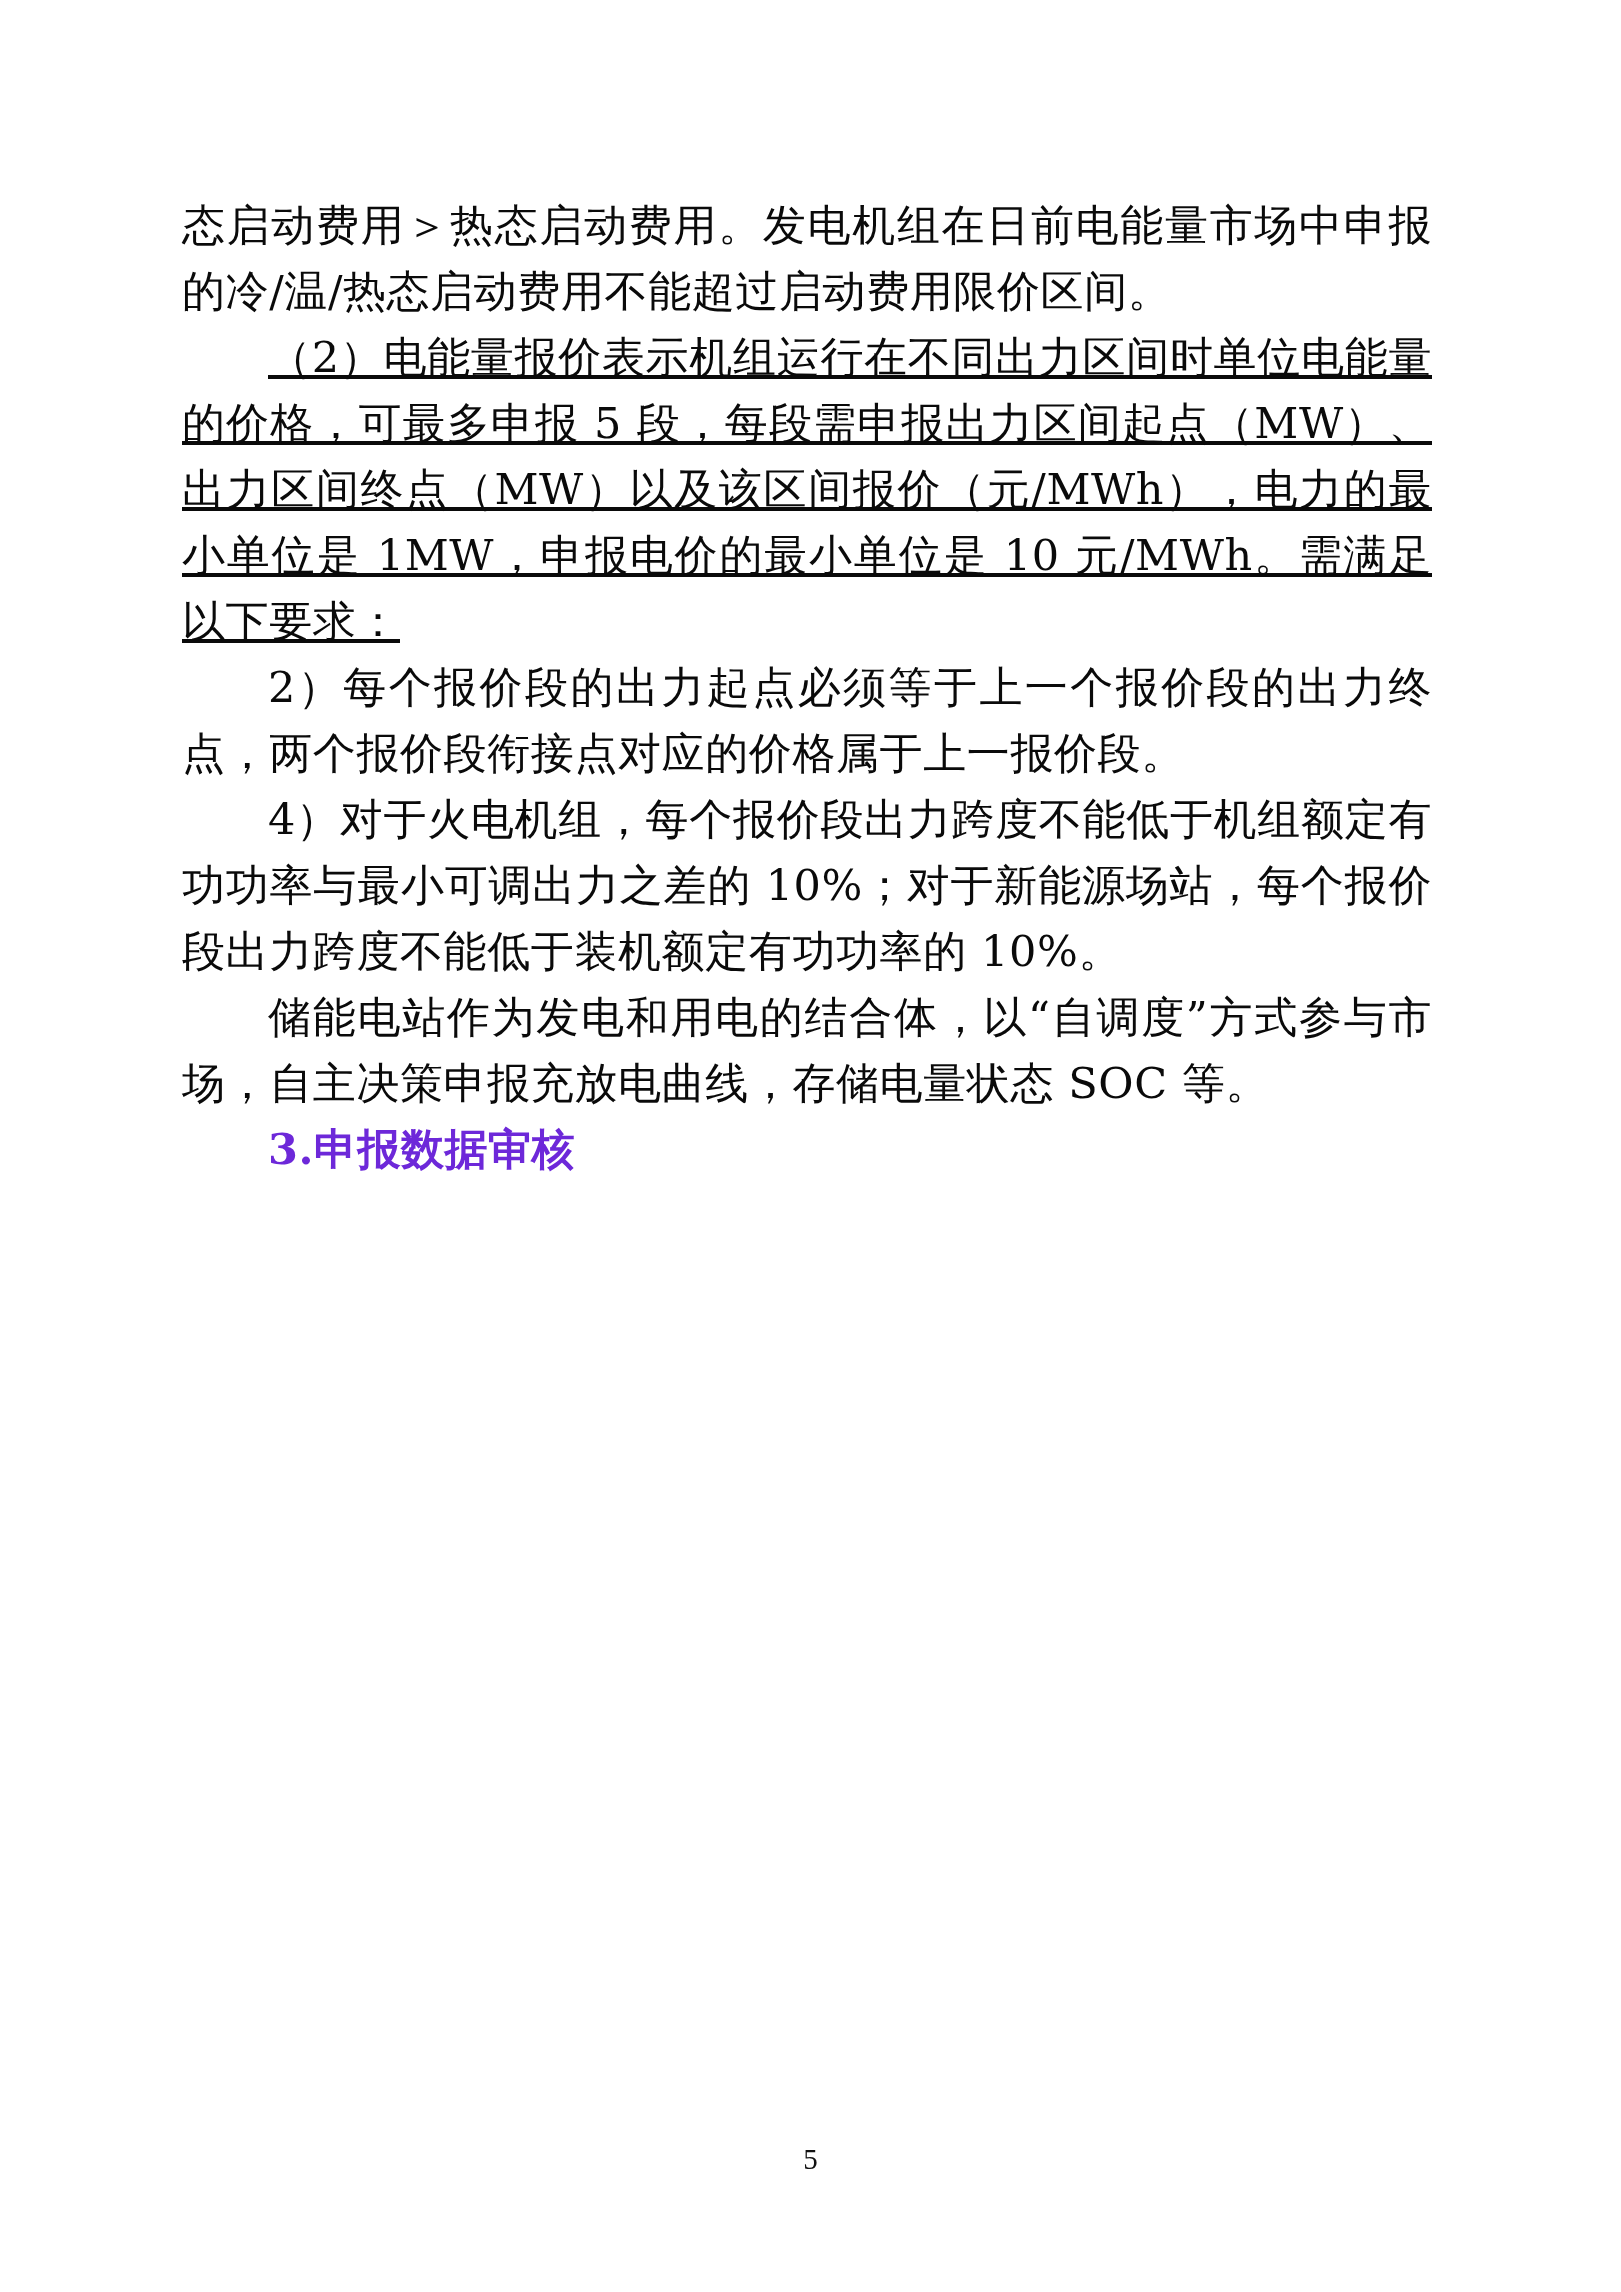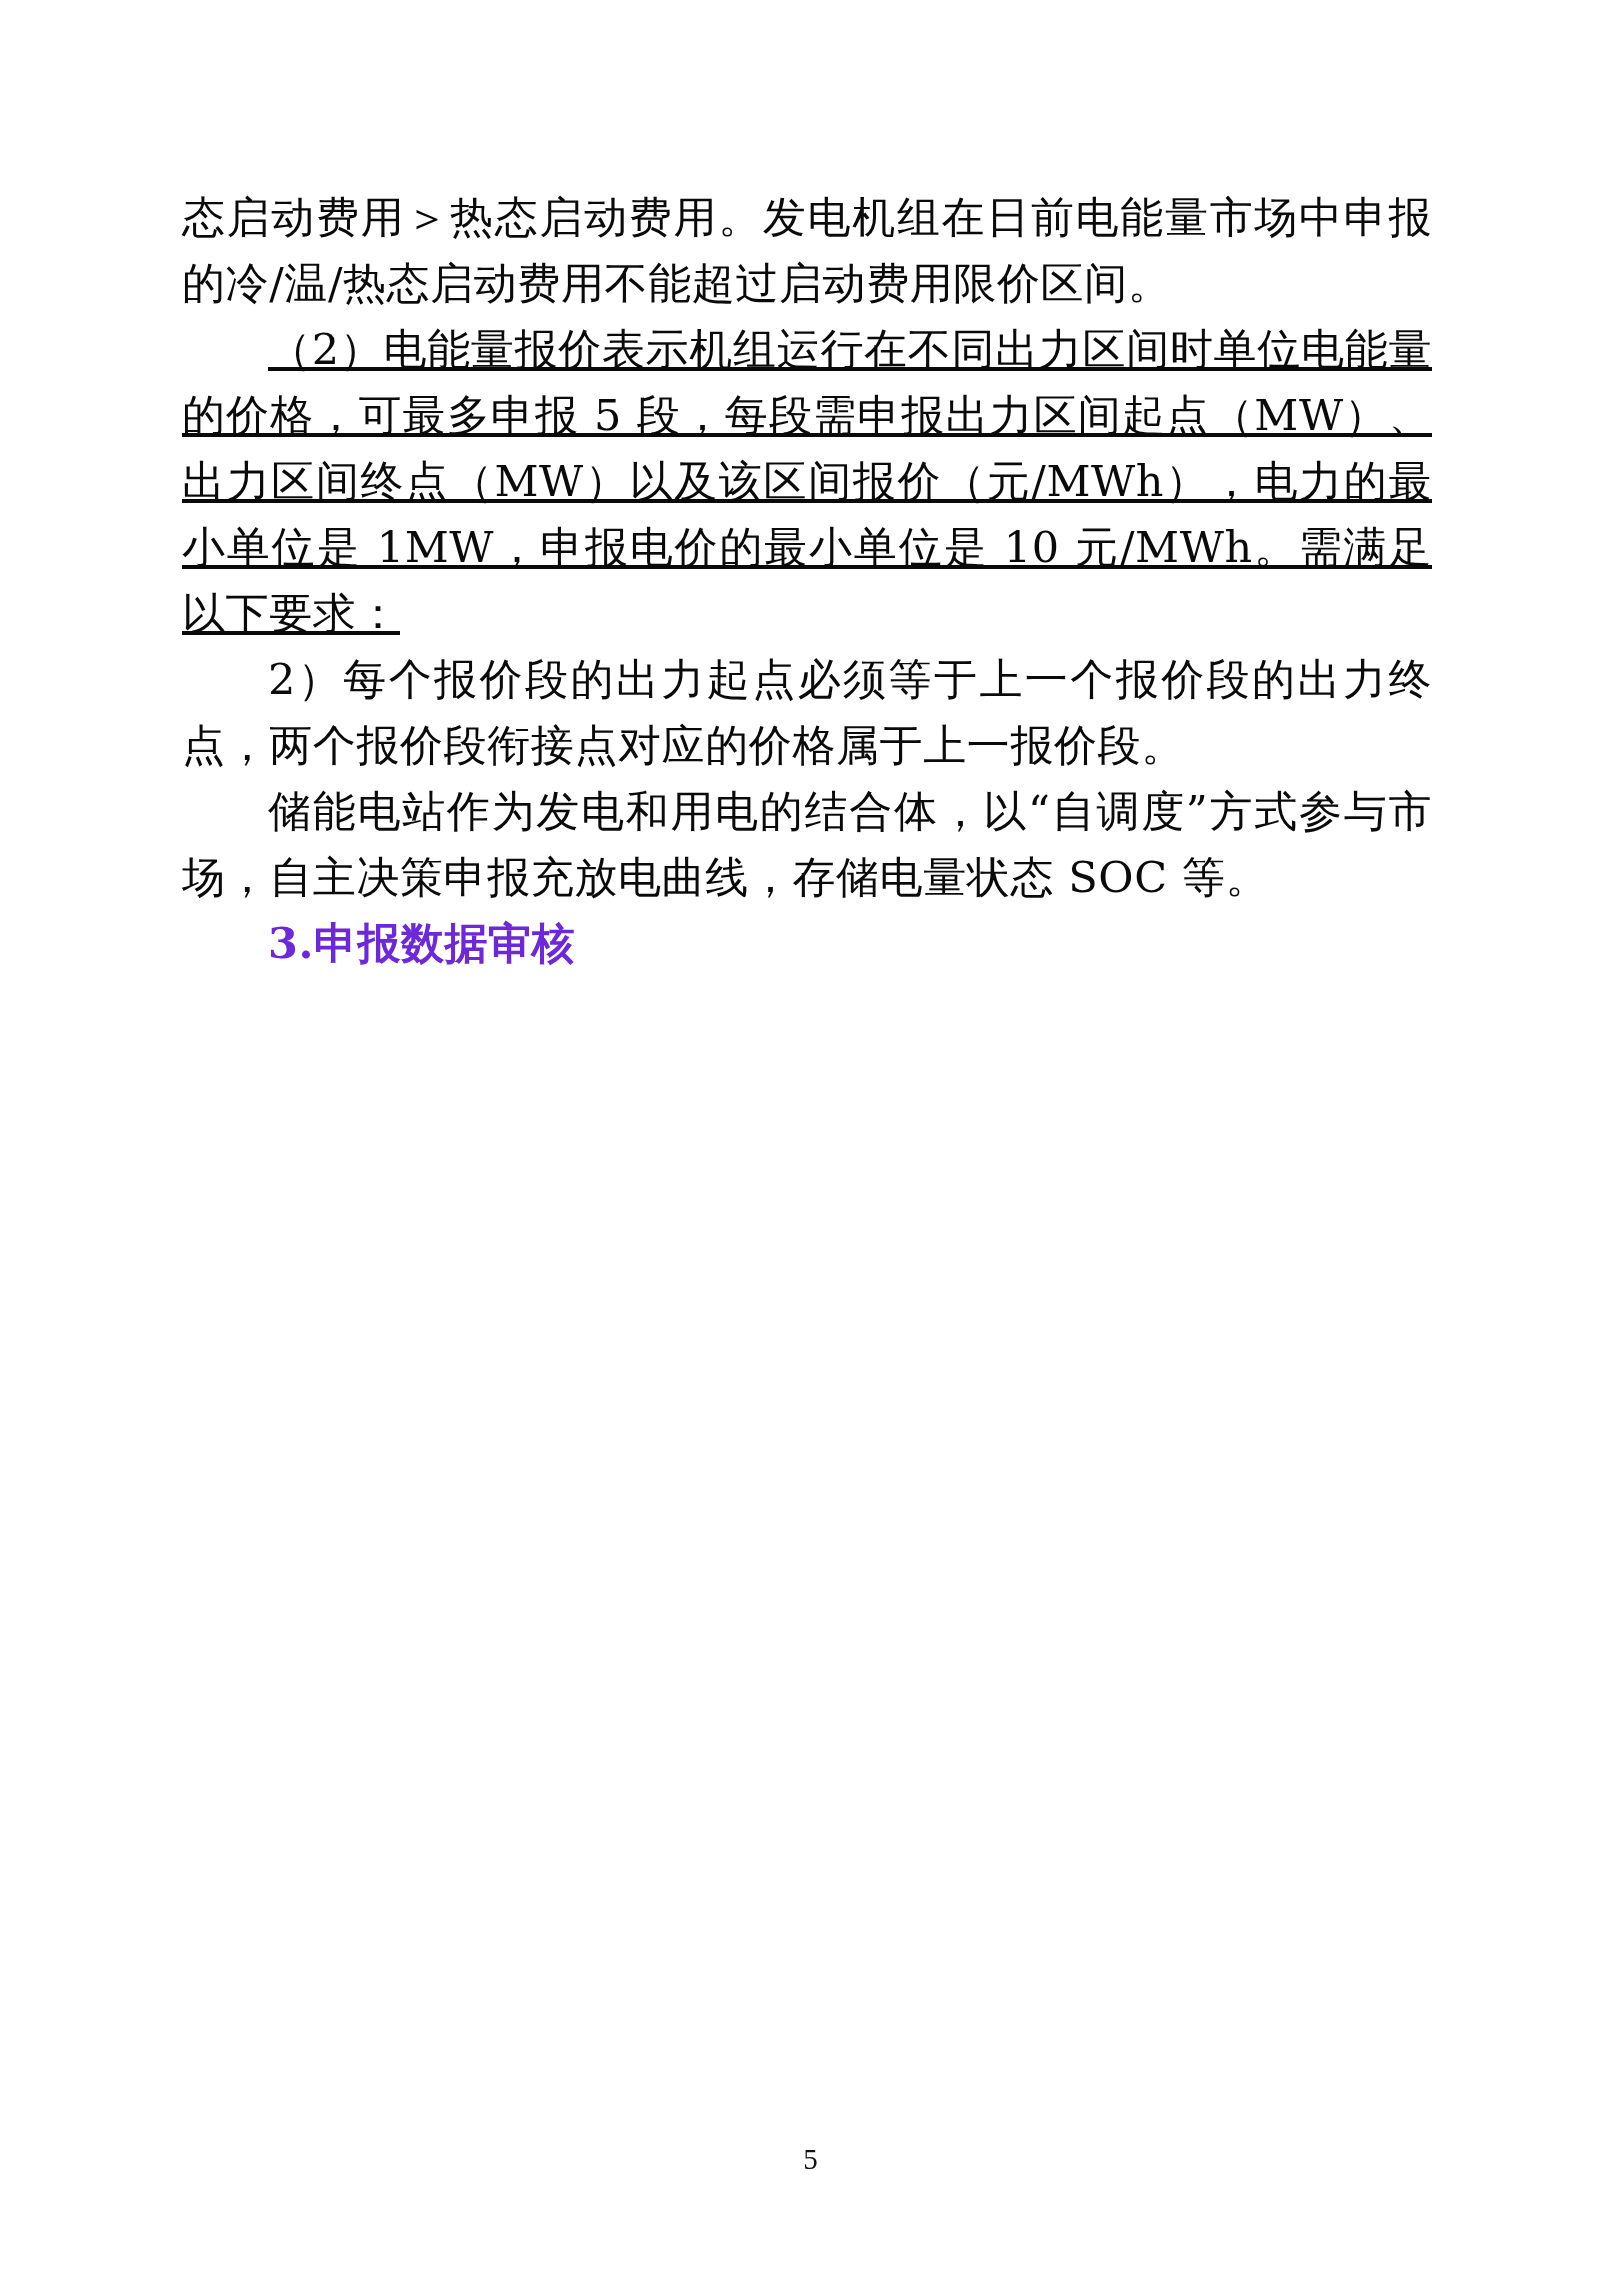--- a/index.html
+++ b/index.html
@@ -17,21 +17,21 @@
     width: 1621px;
     height: 2293px;
     background: #ffffff;
     margin: 0 auto;
     overflow: hidden;
     box-sizing: border-box;
   }
   .content {
     position: absolute;
     left: 182px;
-    top: 184px;
+    top: 192px;
     width: 1250px;
   }
   .para {
     font-size: 43px;
     line-height: 66px;
     letter-spacing: 0.6px;
     text-align: justify;
     text-justify: inter-ideograph;
     margin: 0;
     color: #0a0a0a;
@@ -77,20 +77,21 @@
   <div class="content">
 
     <p class="para continued">态启动费用＞热态启动费用。发电机组在日前电能量市场中申报的冷/温/热态启动费用不能超过启动费用限价区间。</p>
 
     <p class="para indent-paren">（2）电能量报价表示机组运行在不同出力区间时单位电能量的价格，可最多申报 5 段，每段需申报出力区间起点（MW）、出力区间终点（MW）以及该区间报价（元/MWh），电力的最小单位是 1MW，申报电价的最小单位是 10 元/MWh。需满足以下要求：</p>
 
 
     <p class="para indent1">2）每个报价段的出力起点必须等于上一个报价段的出力终点，两个报价段衔接点对应的价格属于上一报价段。</p>
 
 
+    <p class="para indent1">4）对于火电机组，每个报价段出力跨度不能低于机组额定有功功率与最小可调出力之差的 10%；对于新能源场站，每个报价段出力跨度不能低于装机额定有功功率的 10%。</p>
 
     <p class="para indent1">储能电站作为发电和用电的结合体，以“自调度”方式参与市场，自主决策申报充放电曲线，存储电量状态 SOC 等。</p>
 
     <p class="heading">3.申报数据审核</p>
 
 
   </div>
 
   <div class="page-number">5</div>
 

